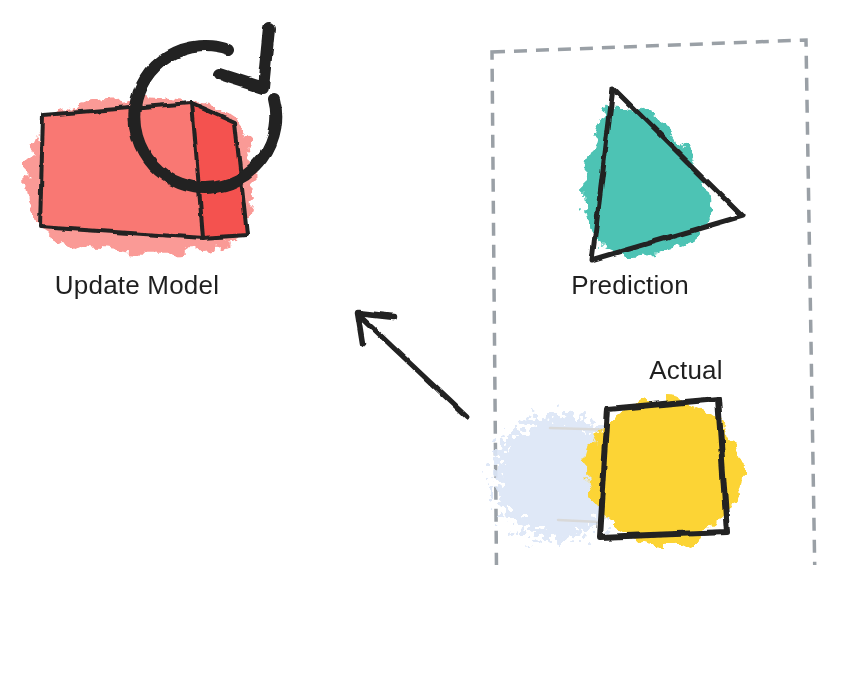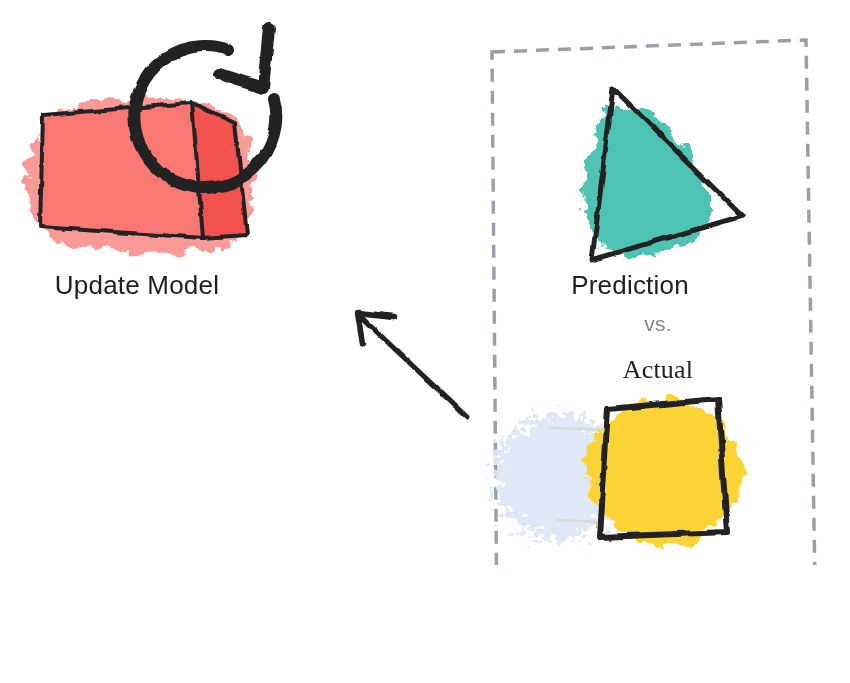--- a/index.html
+++ b/index.html
@@ -80,16 +80,15 @@
       <path d="M 550 428 L 618 430 M 558 520 L 600 522" style="fill:none;stroke:#d9d9d9;stroke-width:2.5;stroke-linecap:round"></path>
       <ellipse cx="664" cy="472" rx="78" ry="72" style="fill:var(--actual-yellow)" filter="url(#fuzz)"></ellipse>
       <polygon points="608,409 718,399 727,532 600,537" style="fill:none;stroke:var(--ink);stroke-width:6;stroke-linejoin:round;stroke-linecap:round" filter="url(#rough)"></polygon>
     </g>
   </svg>
 
   <div class="label" style="left:27px;top:271px;width:220px;">Update Model</div>
 
   <div class="label" style="left:540px;top:271px;width:180px;">Prediction</div>
 
-  <div class="label muted" style="left:578px;top:312px;width:160px;">vs.</div>
 
-  <div class="label" style="left:570px;top:356px;width:176px;font-family:Liberation Serif, serif;">Actual</div>
+  <div class="label" style="left:598px;top:356px;width:176px;">Actual</div>
 </div>
 
 </body></html>

